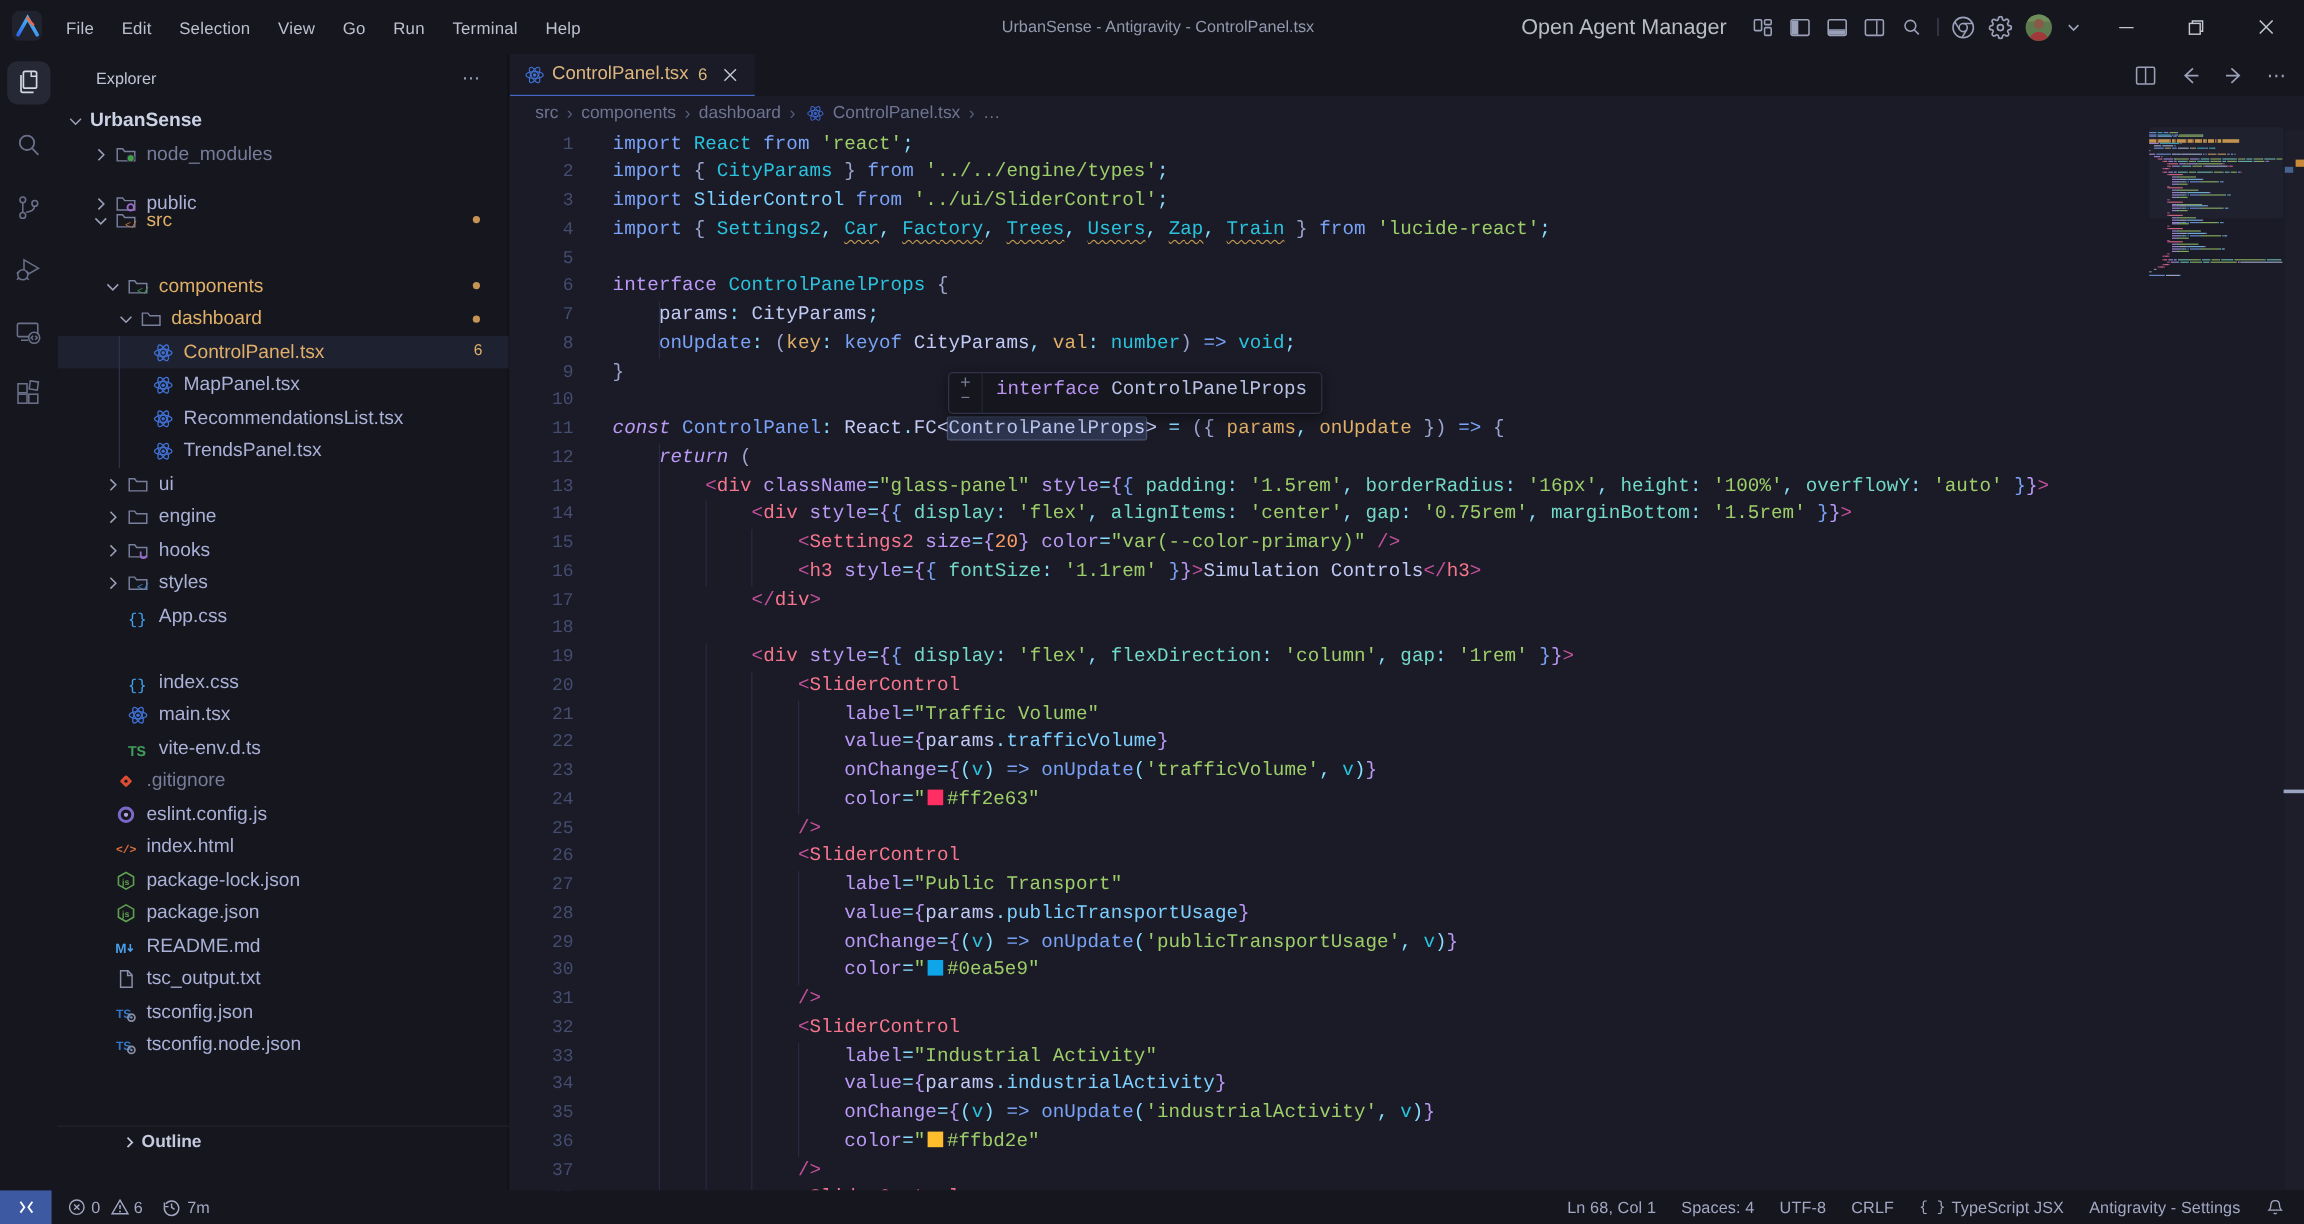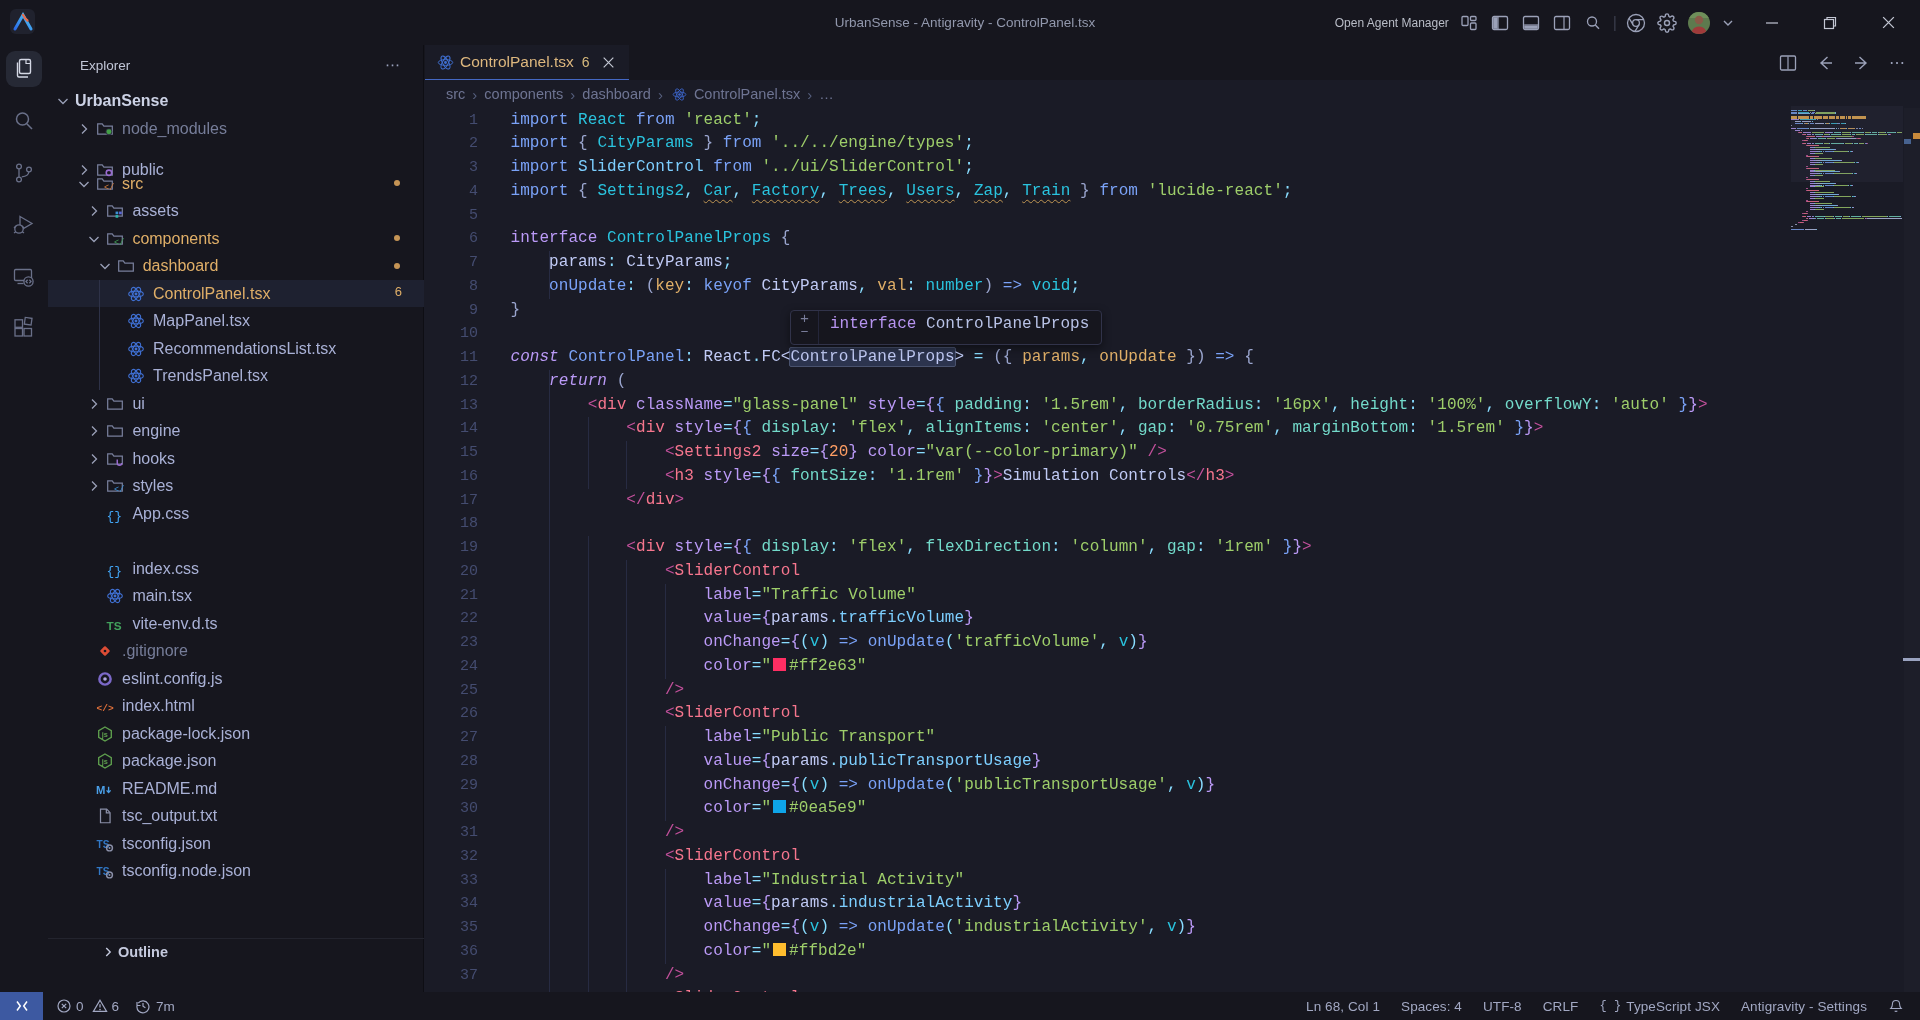--- a/index.html
+++ b/index.html
@@ -43,23 +43,33 @@
             <linearGradient id="lg" x1="0" y1="1" x2="1" y2="0">
               <stop offset="0" stop-color="#2b6be8"></stop>
               <stop offset="0.55" stop-color="#3fa0f0"></stop>
               <stop offset="1" stop-color="#59c2f0"></stop>
             </linearGradient>
           </defs>
           <path d="M3 18 11 4l8 14" fill="none" stroke="url(#lg)" stroke-width="3" stroke-linecap="round"></path>
           <path d="M11 4c1.5 2.5 2.5 4 4.5 5.5" fill="none" stroke="#e86a4a" stroke-width="2.2" stroke-linecap="round"></path>
         </svg>
       </div>
+  <div id="menus">
+        <span>File</span>
+        <span>Edit</span>
+        <span>Selection</span>
+        <span>View</span>
+        <span>Go</span>
+        <span>Run</span>
+        <span>Terminal</span>
+        <span>Help</span>
+      </div>
   <div id="wintitle">UrbanSense - Antigravity - ControlPanel.tsx</div>
   <div id="trights">
-    <span style="color:#b9bdc7;font-size:12px;margin-right:10px">Open Agent Manager</span>
+    <span style="color:#b9bdc7;font-size:18px;margin-right:20px">Open Agent Manager</span>
     <span style="display:flex;align-items:center;gap:11px;margin-right:10px">
           <svg class="" width="20" height="20" viewBox="0 0 20 20">
             <rect x="3" y="3.5" width="6" height="9" rx="1" fill="none" stroke="#9ba1b8" stroke-width="1.3"></rect>
             <rect x="11.5" y="3.5" width="5.5" height="4" rx="1" fill="none" stroke="#9ba1b8" stroke-width="1.3"></rect>
             <rect x="11.5" y="10" width="5.5" height="6.5" rx="1" fill="none" stroke="#9ba1b8" stroke-width="1.3"></rect>
           </svg>
           <svg class="" width="20" height="20" viewBox="0 0 20 20">
             <rect x="2.5" y="3.5" width="15" height="13" rx="1.5" fill="none" stroke="#9ba1b8" stroke-width="1.3"></rect>
             <path d="M8 4v12" stroke="#9ba1b8" stroke-width="1.2"></path>
             <rect x="3.2" y="4.2" width="4.3" height="11.6" fill="#9ba1b8"></rect>
@@ -212,36 +222,20 @@
                 <path d="M3.5 6 8 10.5 12.5 6" fill="none" stroke="#9aa0b8" stroke-width="1.3"></path>
               </svg>
             </span>
             <svg class="fi" viewBox="0 0 16 16">
               <path d="M1.5 3.5h4l1.5 2h7.5v7H1.5z" fill="none" stroke="#787f9c" stroke-width="1.1"></path>
               <text x="7.2" y="13.2" font-size="7.5" fill="#d47d3c" font-family="Liberation Mono">&lt;/&gt;</text>
             </svg>
             <span style="color:#e0af68;font-weight:400;white-space:nowrap">src</span>
           </div>
           <span class="dot"></span>
-        </div>
-        <div class="trow" style="top:152.25px;">
-          <div style="padding-left:34.4px;display:flex;align-items:center;height:100%">
-            <span class="tw">
-              <svg width="16" height="16" viewBox="0 0 16 16">
-                <path d="M6 3.5 10.5 8 6 12.5" fill="none" stroke="#9aa0b8" stroke-width="1.3"></path>
-              </svg>
-            </span>
-            <svg class="fi" viewBox="0 0 16 16">
-              <path d="M1.5 3.5h4l1.5 2h7.5v7H1.5z" fill="none" stroke="#787f9c" stroke-width="1.1"></path>
-              <rect x="8.5" y="8.5" width="2.4" height="2.4" fill="#3c8fd4"></rect>
-              <rect x="11.6" y="8.5" width="2.4" height="2.4" fill="#5a67d8"></rect>
-              <rect x="8.5" y="11.6" width="2.4" height="2.4" fill="#2fb3a8"></rect>
-            </svg>
-            <span style="color:#a9b1d6;font-weight:400;white-space:nowrap">assets</span>
-          </div>
         </div>
         <div class="trow" style="top:179.75px;">
           <div style="padding-left:34.4px;display:flex;align-items:center;height:100%">
             <span class="tw">
               <svg width="16" height="16" viewBox="0 0 16 16">
                 <path d="M3.5 6 8 10.5 12.5 6" fill="none" stroke="#9aa0b8" stroke-width="1.3"></path>
               </svg>
             </span>
             <svg class="fi" viewBox="0 0 16 16">
               <path d="M1.5 3.5h4l1.5 2h7.5v7H1.5z" fill="none" stroke="#787f9c" stroke-width="1.1"></path>

